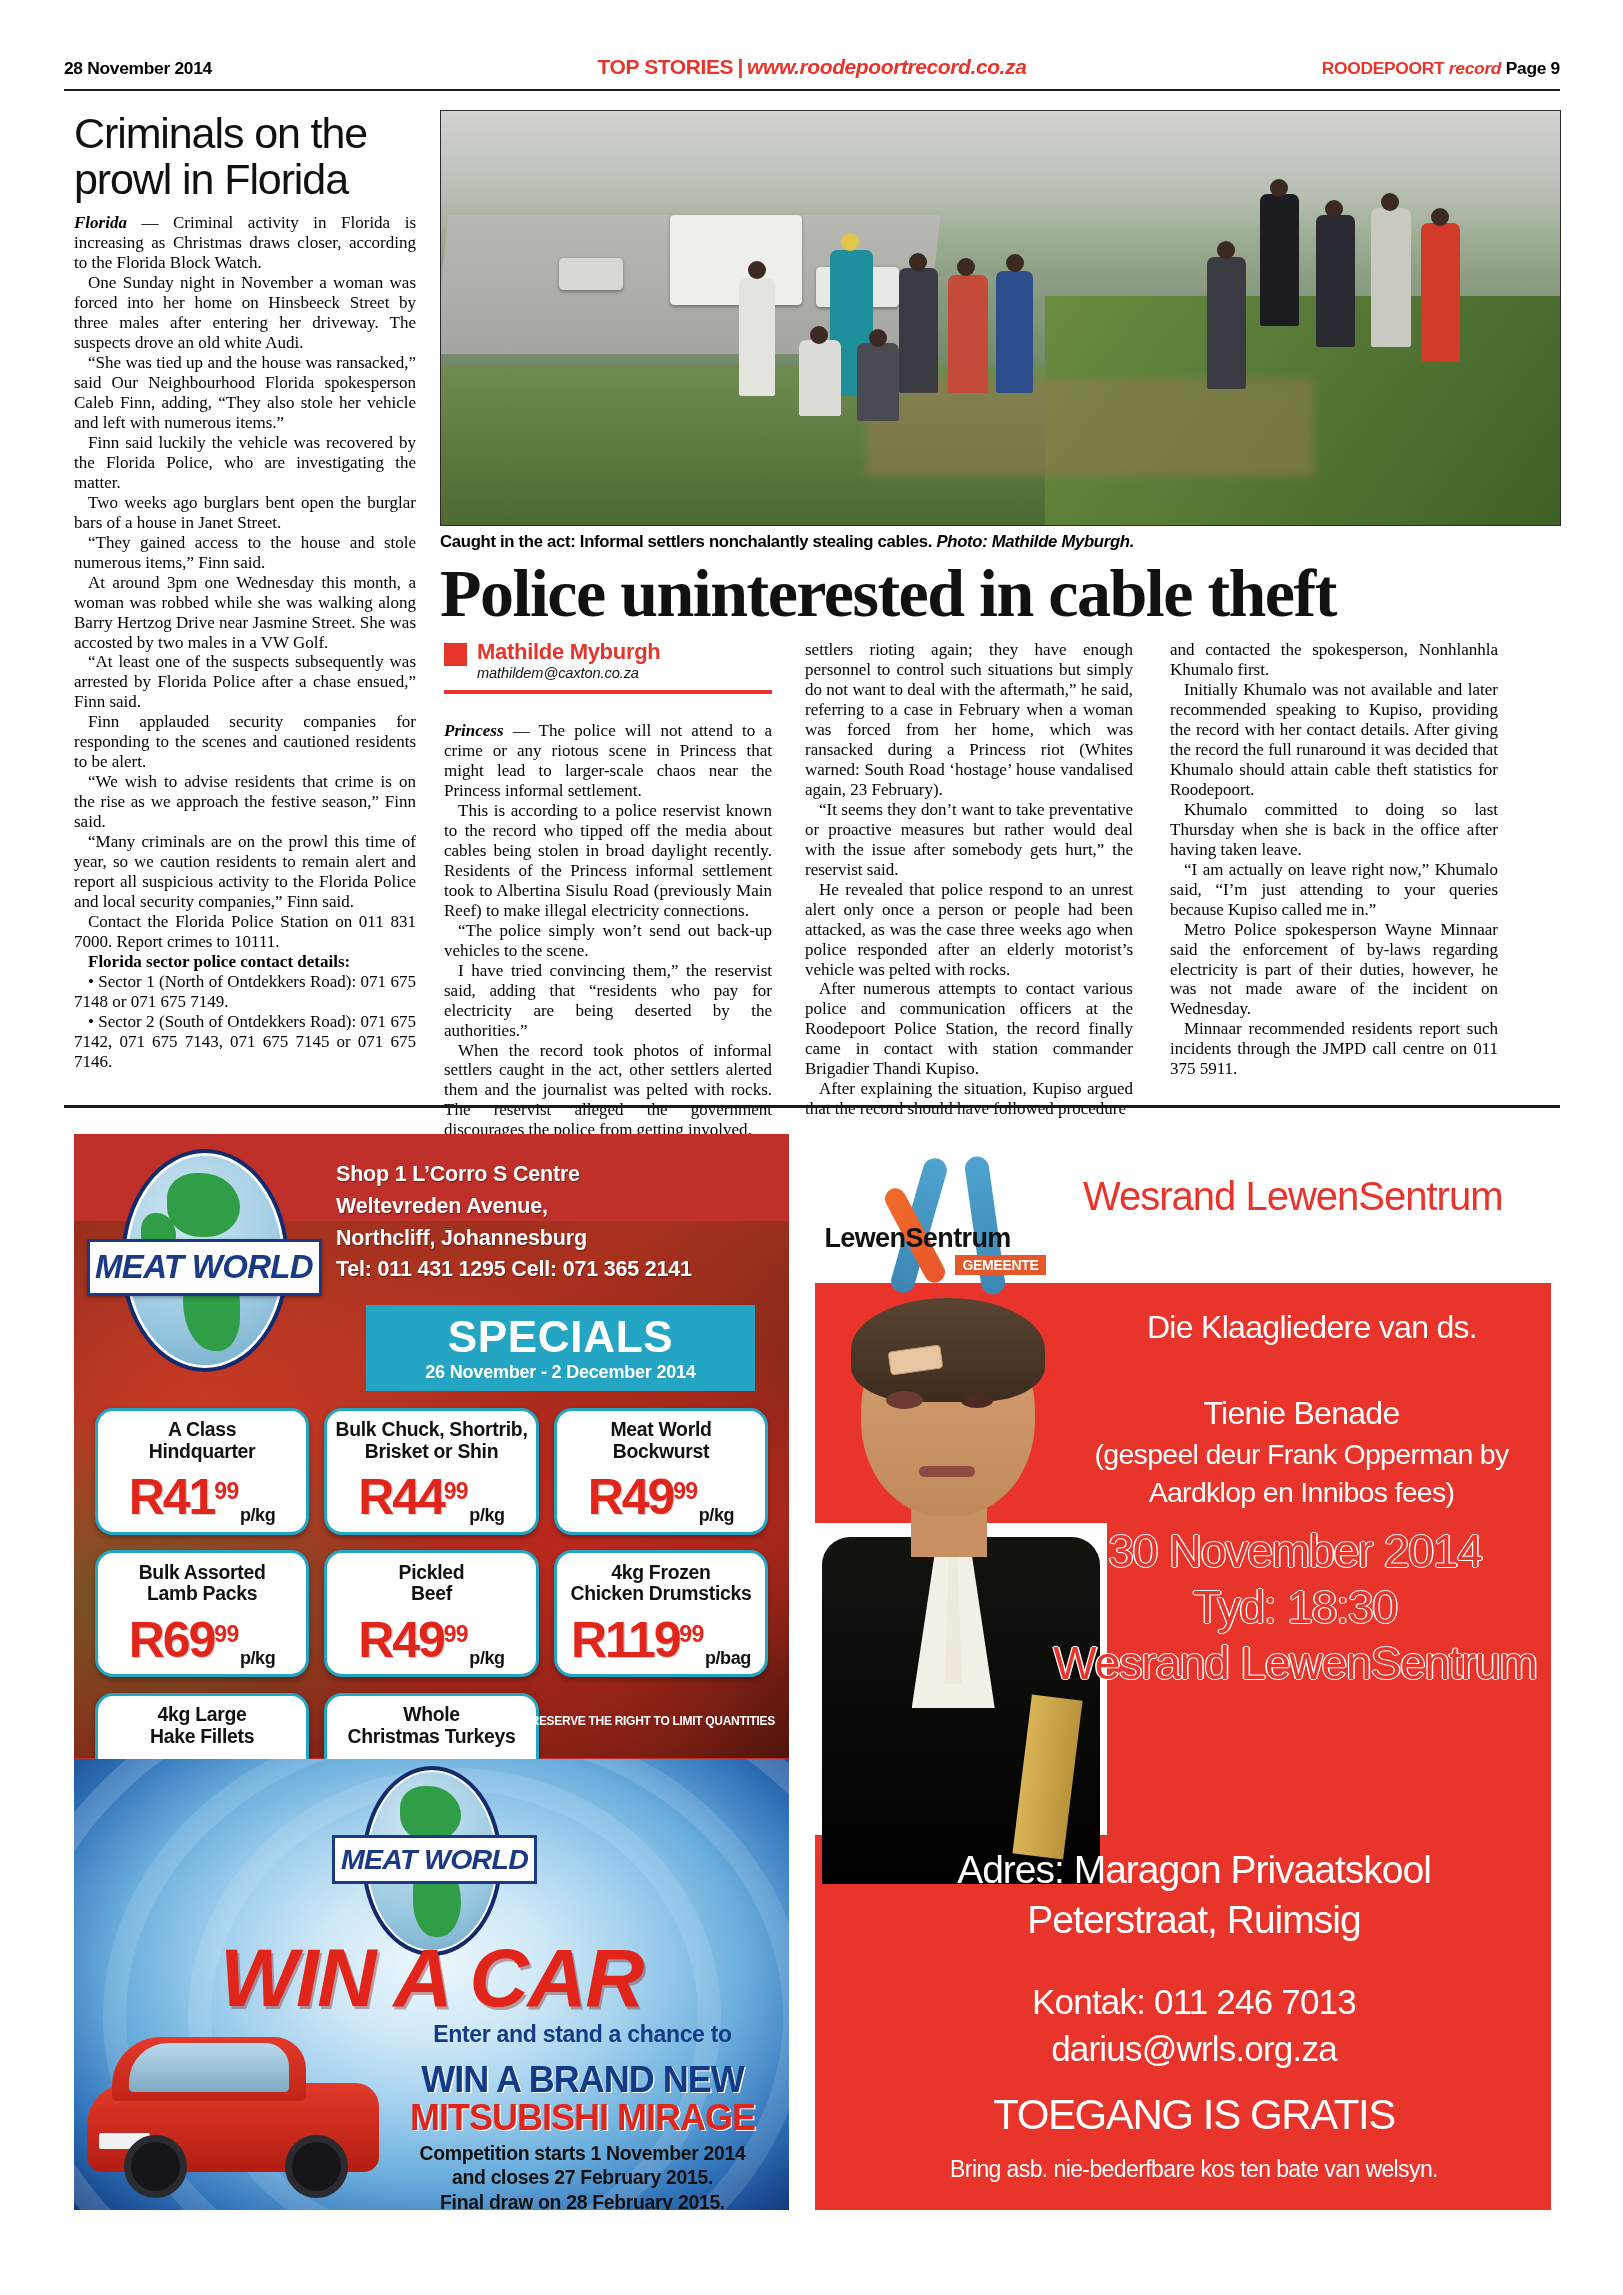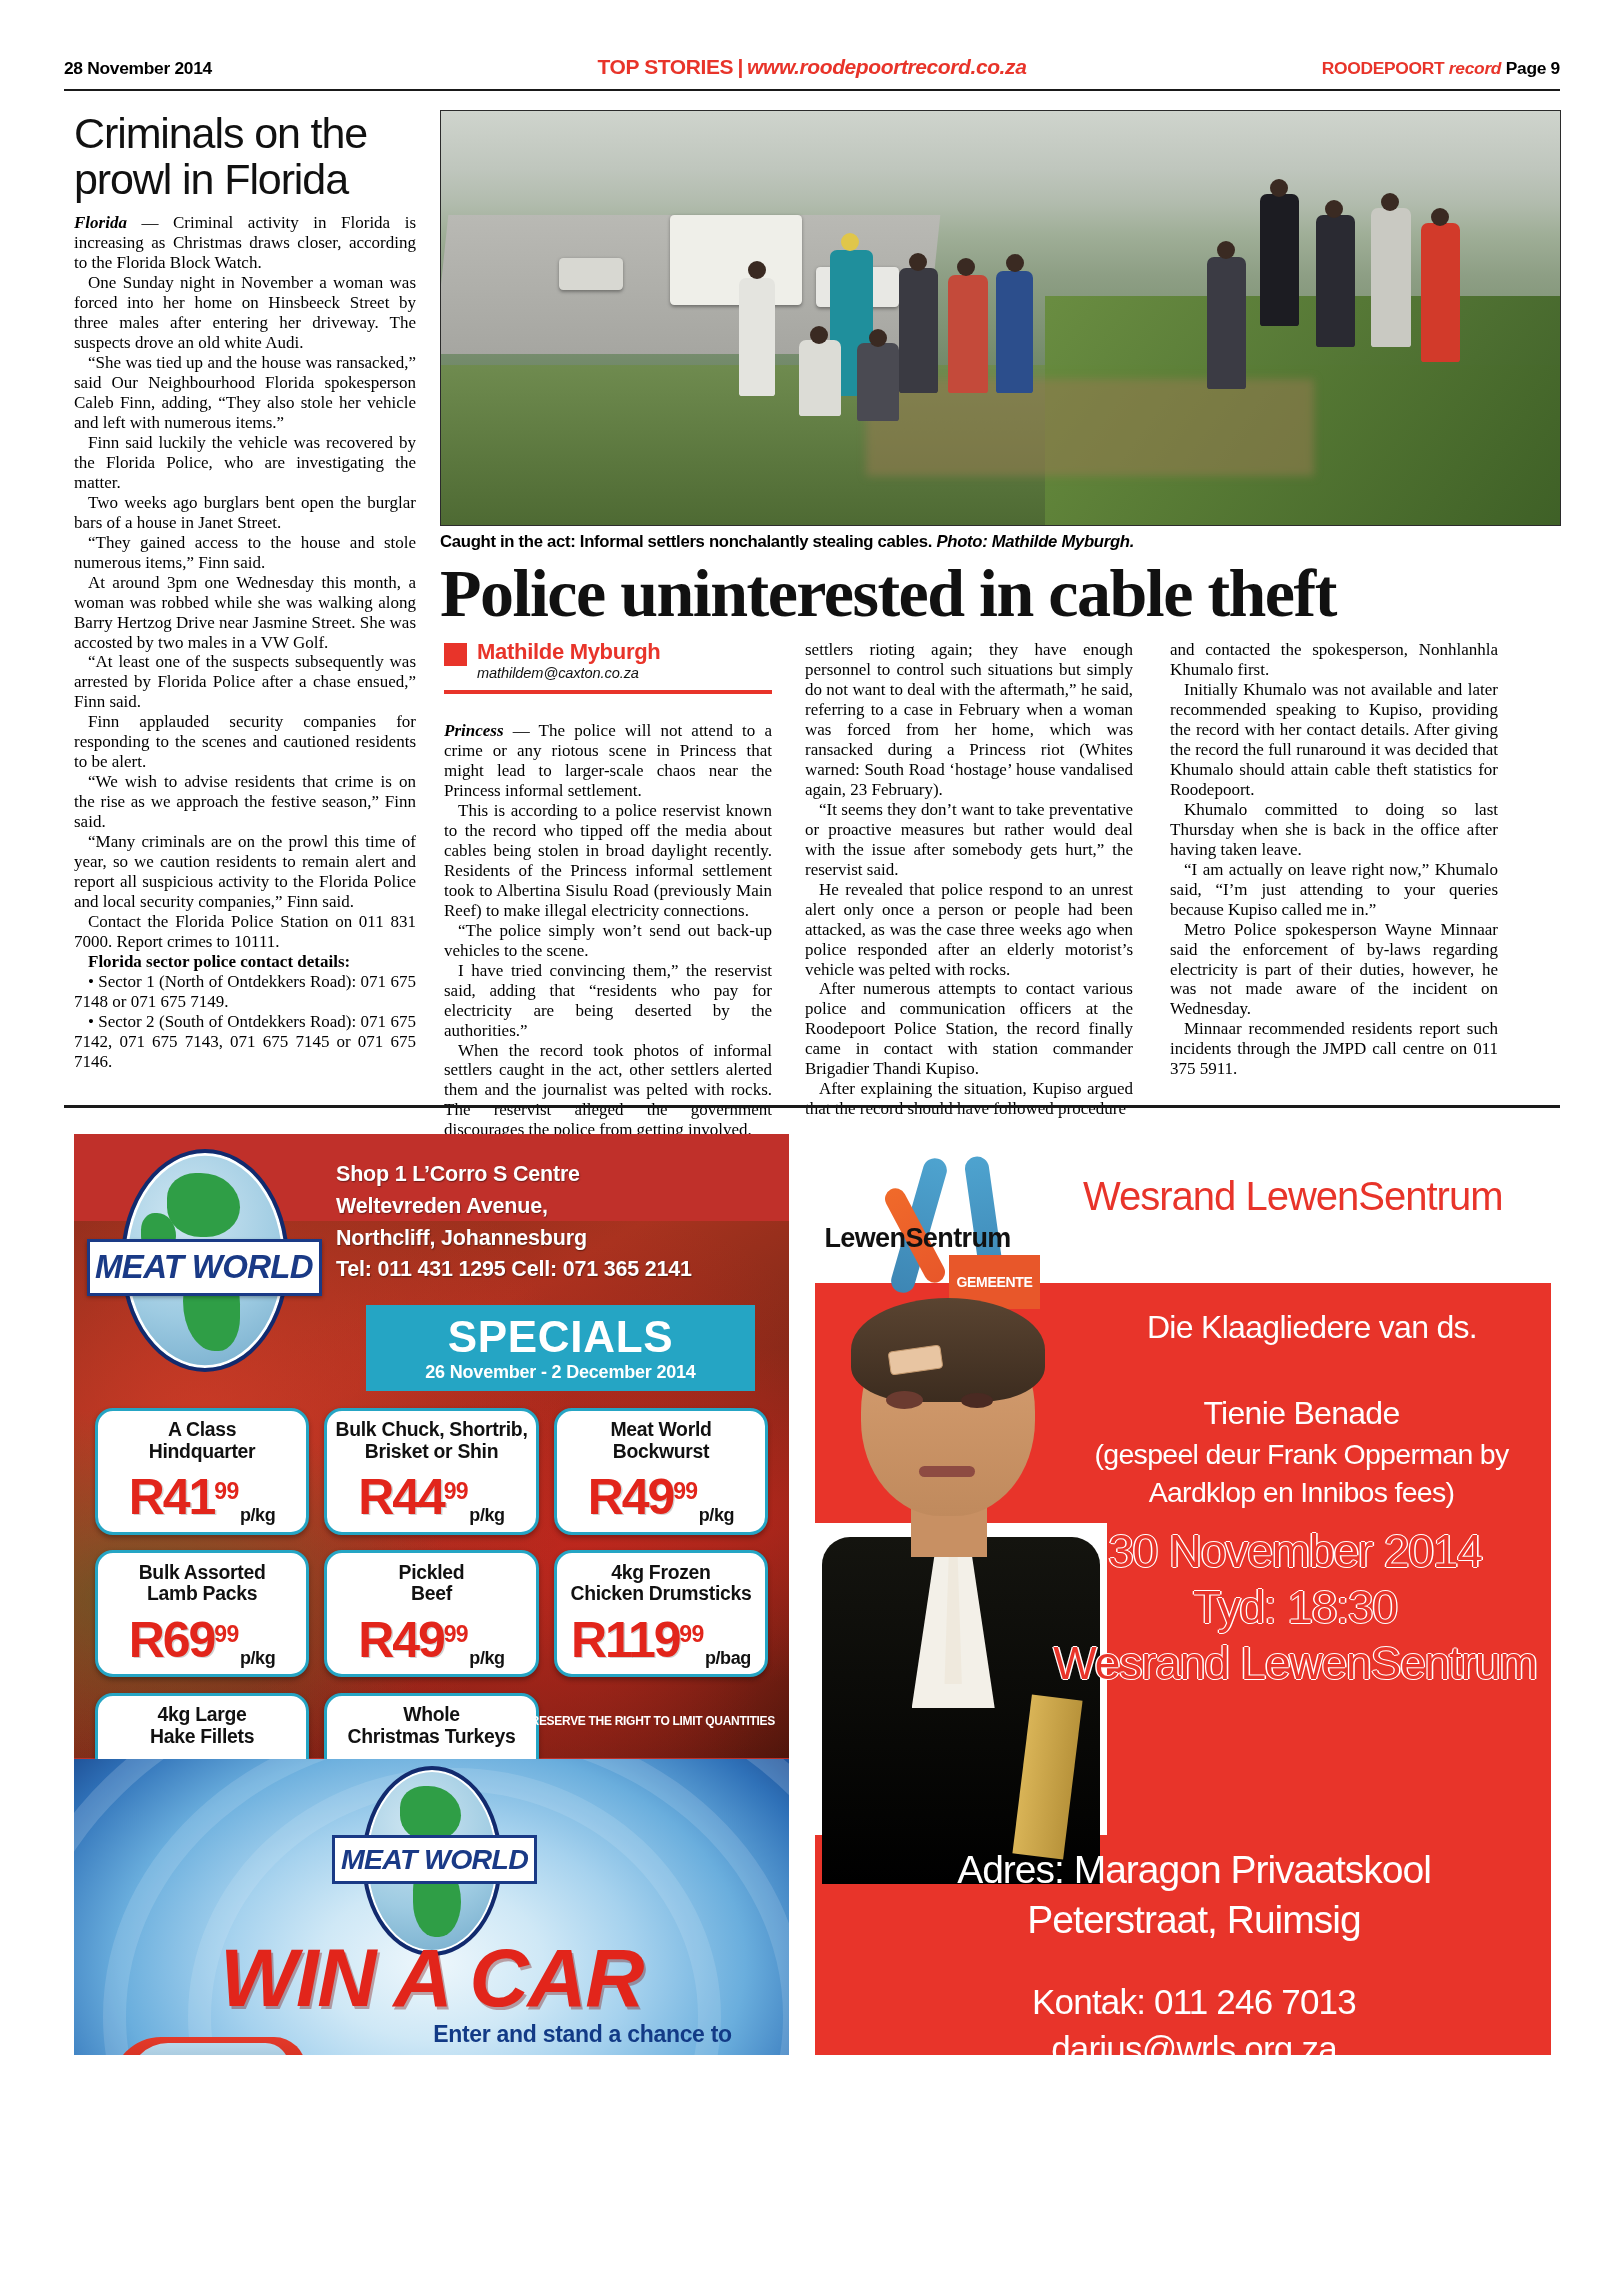--- a/index.html
+++ b/index.html
@@ -1,17 +1,17 @@
 <!DOCTYPE html>
 <html style="font-size:11px"><head>
 <meta charset="utf-8">
 <style>
   html,body{margin:0;padding:0;background:#fff;}
   body{width:1624px;height:2295px;font-family:"Liberation Serif",serif;color:#000;-webkit-font-smoothing:antialiased;}
-  .page{position:relative;width:1624px;height:2055px;overflow:hidden;background:#fff;}
+  .page{position:relative;width:1624px;height:2295px;overflow:hidden;background:#fff;}
 
   
   .masthead{position:absolute;left:64px;top:54px;width:1496px;height:33px;}
   .mh-date{position:absolute;left:0;top:4.2px;font-family:"Liberation Sans",sans-serif;font-weight:700;font-size:17.4px;letter-spacing:-0.3px;}
   .mh-center{position:absolute;left:50%;top:1.4px;transform:translateX(-50%);white-space:nowrap;font-family:"Liberation Sans",sans-serif;font-weight:700;font-size:21px;letter-spacing:-0.4px;}
   .mh-center .top{color:#e8342a;text-align:right;}
   .mh-center .bar{color:#e8342a;padding:0 4.2px;}
   .mh-center .url{color:#e8342a;font-style:italic;}
   .mh-right{position:absolute;right:0;top:4.2px;white-space:nowrap;font-family:Liberation Sans, sans-serif;font-weight:700;font-size:17.4px;letter-spacing:-0.3px;}
   .mh-right .rp{color:#e8342a;}
@@ -126,21 +126,21 @@
   .mw-enter .e5{font-family:"Liberation Sans",sans-serif;font-size:15.3px;color:#333;margin-top:2.8px;}
 
   
   .ad-ls{position:absolute;left:805px;top:1134px;width:754px;height:1076px;background:#fff;overflow:hidden;}
   .ls-logo{position:absolute;left:19.4px;top:16.7px;width:243px;height:153px;}
   .ls-leg1{position:absolute;left:83px;top:5.6px;width:23.6px;height:139px;background:linear-gradient(#4ea3cf,#3d86b4);transform:rotate(16deg);border-radius:12.5px;}
   .ls-leg2{position:absolute;left:149px;top:5.6px;width:23.6px;height:139px;background:linear-gradient(#4ea3cf,#3d86b4);transform:rotate(-8deg);border-radius:12.5px;}
   .ls-leg3{position:absolute;left:39px;top:74px;width:104px;height:21px;background:linear-gradient(90deg,#f06a2a,#e8572a);transform:rotate(62deg);border-radius:11px;}
   .ls-word{position:absolute;left:0;top:72px;font-family:"Liberation Sans",sans-serif;font-weight:700;font-size:27px;letter-spacing:-0.6px;color:#111;}
   .ls-word .s{color:#111;}
-  .ls-gem{position:absolute;left:125px;top:104px;background:#e8572a;color:#fff;font-family:"Liberation Sans",sans-serif;font-weight:700;font-size:14px;padding:19px 7px;letter-spacing:-0.3px;}
+  .ls-gem{position:absolute;left:131px;top:104px;background:#e8572a;color:#fff;font-family:"Liberation Sans",sans-serif;font-weight:700;font-size:14px;padding:2px 7px;letter-spacing:-0.3px;}
   .ls-title{position:absolute;left:278px;top:40px;font-family:"Liberation Sans",sans-serif;font-weight:400;font-size:40px;color:#e8342a;letter-spacing:-1px;white-space:nowrap;}
   .ls-redmain{position:absolute;left:9.7px;top:149px;width:736px;height:927px;background:#e8342a;}
   .ls-white-wedge{position:absolute;left:9.7px;top:389px;width:292px;height:687px;background:#fff;}
   .ls-wedge2{position:absolute;left:9.7px;top:701px;width:736px;height:375px;background:#e8342a;}
   .ls-person{position:absolute;left:16.7px;top:174px;width:298px;height:576px;}
   .ls-head{position:absolute;left:39px;top:0;width:174px;height:208px;border-radius:50% 50% 46% 46%;background:linear-gradient(#d9a173,#c08a5d);}
   .ls-hair{position:absolute;left:29px;top:-9.7px;width:194px;height:104px;border-radius:50% 50% 34% 34%;background:linear-gradient(#5a4431,#3c2c1f);}
   .ls-plaster{position:absolute;left:67px;top:40px;width:51px;height:22px;background:#e8c5a2;border:1.4px solid #c59a6f;border-radius:4.2px;transform:rotate(-8deg);}
   .ls-eyeL{position:absolute;left:64px;top:83px;width:37px;height:18px;background:#6b3b30;border-radius:50%;}
   .ls-eyeR{position:absolute;left:139px;top:85px;width:32px;height:15.3px;background:#4a2a22;border-radius:50%;}

